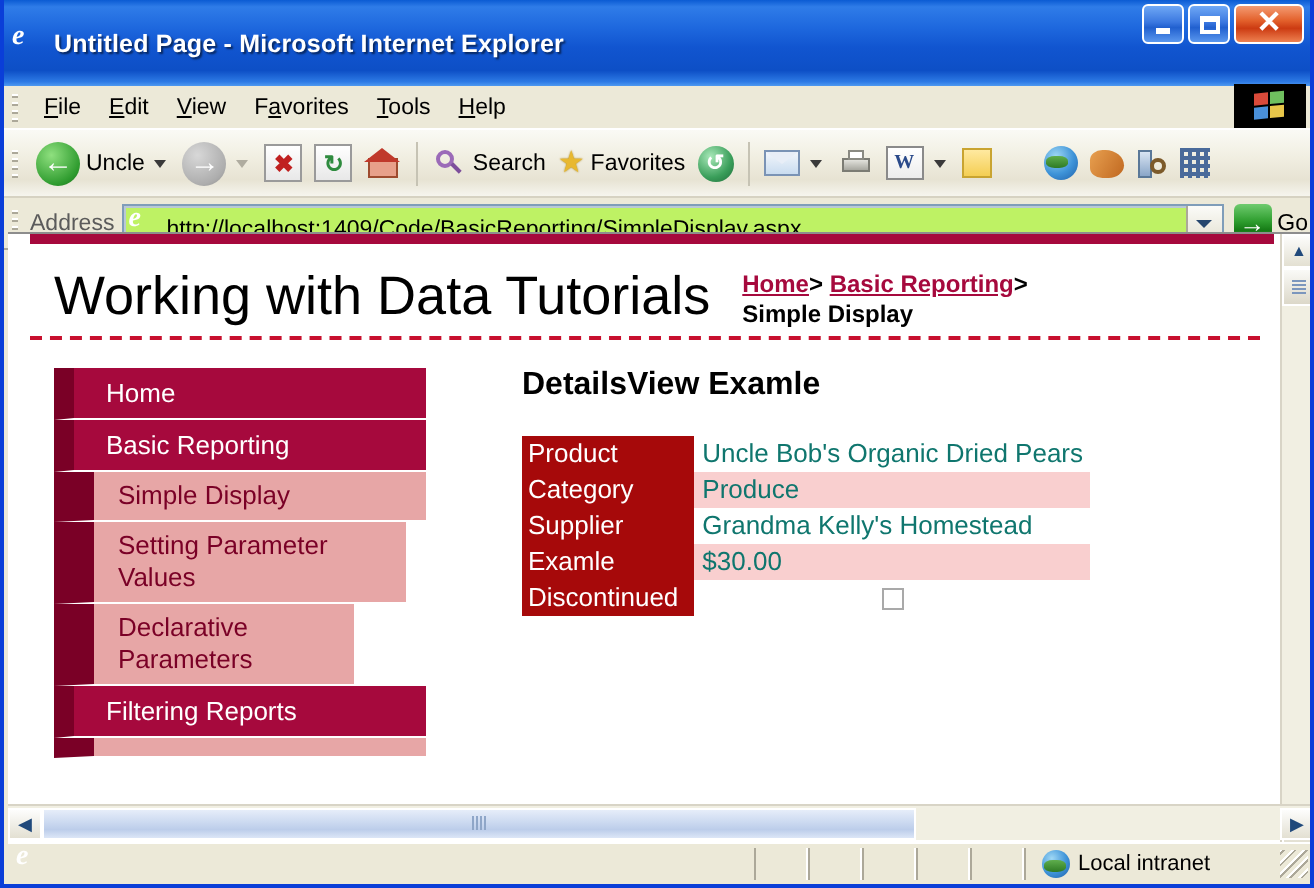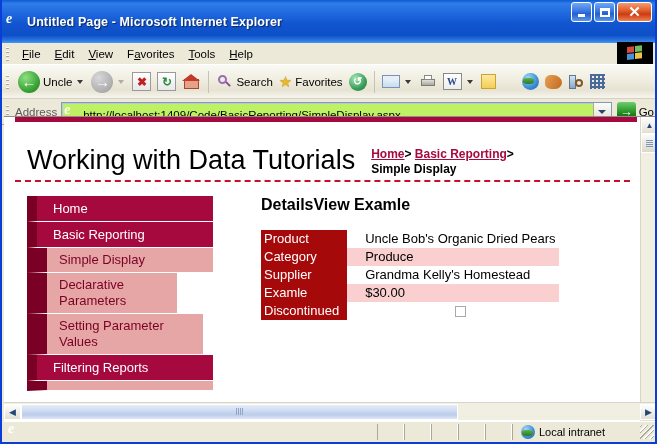--- a/index.html
+++ b/index.html
@@ -159,21 +159,21 @@
     box-sizing: border-box;
     border-left: 1px solid #ffffff;
   }
   
   #page-rule { height: 5px; background:#A6093D; width: 622px; margin-left: 10px; }
   
   #page-head {
     display:flex; align-items:flex-end;
     padding: 4px 0 3px 12px;
     border-bottom: 2px dashed #C8102E;
-    margin: 16px 10px 0 10px;
+    margin: 4px 10px 0 10px;
     height: 44px; box-sizing: border-box;
   }
   #site-title {
     font-size: 27px; color:#000; font-weight: normal;
     line-height: 34px; white-space: nowrap;
     font-family: "Liberation Sans", sans-serif;
   }
   #breadcrumb {
     margin-left: 16px; margin-top: 4px;
     font-size: 12px; font-weight: bold; line-height: 15px;
@@ -208,21 +208,21 @@
     font-size: 16px; font-weight: bold; color:#000;
     margin: 0 0 16px 0; line-height: 18px;
   }
   #dv-table { border-collapse: collapse; font-size: 13px; }
   #dv-table td { padding: 1px 3px; vertical-align: middle; line-height: 16px;}
   #dv-table .lbl {
     background: #A6090A; color:#ffffff; font-weight: normal;
     padding-left: 3px; padding-right: 8px; white-space:nowrap;
   }
   #dv-table tr.alt .val { background: #F9CFCF; }
-  #dv-table .val { background: #ffffff; color:#000000; padding-left:18px; white-space: nowrap; }
+  #dv-table .val { background: #ffffff; color:#0f766e; padding-left:4px; white-space: nowrap; }
   #dv-table .val.center { text-align:center; }
   .dv-checkbox {
     display:inline-block; width:11px;height:11px;
     border:1px solid #A9A9A9; background:#fff; box-sizing:border-box;
     vertical-align: middle;
   }
   #pager { margin-top: 2px; font-size: 13px; color:#000; }
   #pager a { color:#0000CC; text-decoration: underline; margin-right: 2px; }
   #pager span.cur { color:#000; margin-right: 2px; }
   
@@ -454,22 +454,22 @@
           <div>Simple Display</div>
         </div>
       </div>
 
       <div id="page-body">
 
         <div id="sidebar">
           <div class="nav-l1">Home</div>
           <div class="nav-l1">Basic Reporting</div>
           <div class="nav-l2">Simple Display</div>
+          <div class="nav-l2" style="width:176px;">Setting Parameter Values</div>
           <div class="nav-l2" style="width:150px;">Declarative Parameters</div>
-          <div class="nav-l2" style="width:176px;">Setting Parameter Values</div>
           <div class="nav-l1">Filtering Reports</div>
           <div class="nav-l2" style="height:10px;padding:0;"></div>
         </div>
 
         <div id="main">
           <h2 id="main-heading">DetailsView Examle</h2>
 
           <table id="dv-table">
             <tbody>
               <tr>

